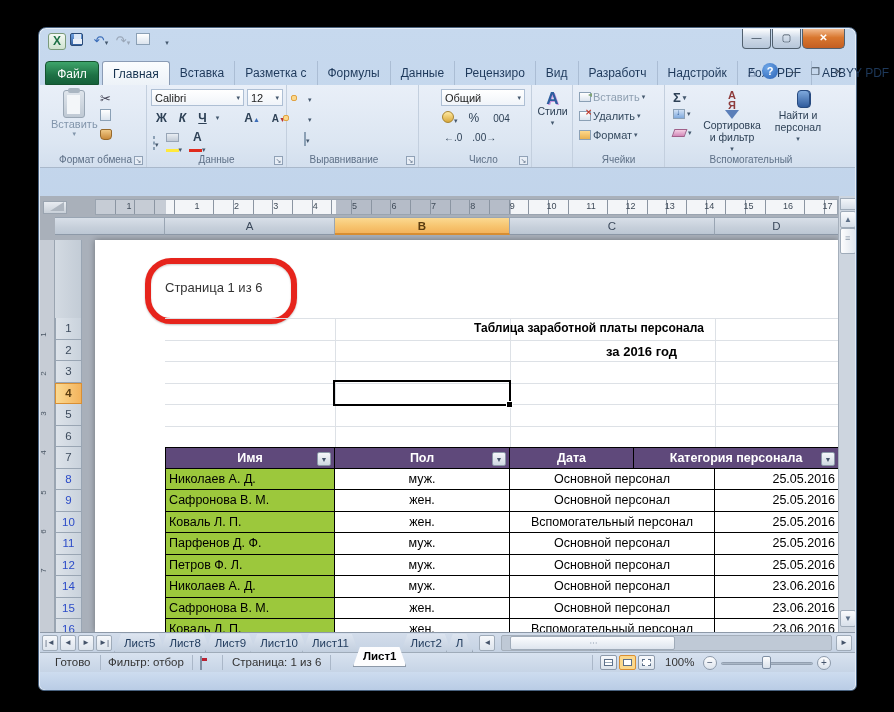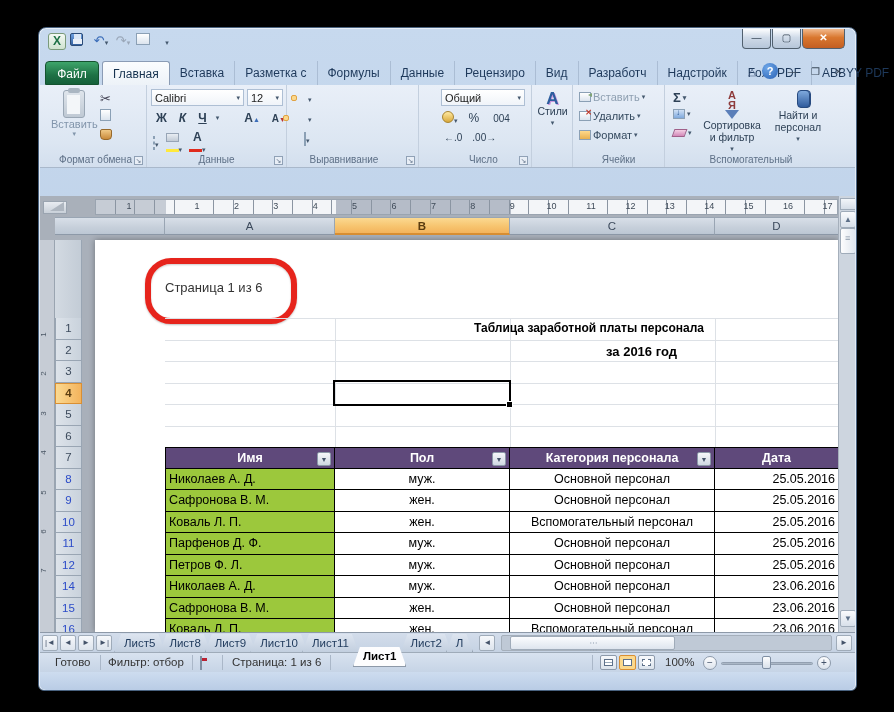--- a/index.html
+++ b/index.html
@@ -454,22 +454,22 @@
           <div class="gline" style="left: 240px; top: 78px; width: 1px; height: 129px;"></div>
           <div class="gline" style="left: 415px; top: 78px; width: 1px; height: 129px;"></div>
           <div class="gline" style="left: 620px; top: 78px; width: 1px; height: 129px;"></div>
         </div>
       <div id="title1">Таблица заработной платы персонала</div>
       <div id="title2">за 2016 год</div>
       <div id="xltable">
           <div class="trow thead-row">
             <div class="tcell" style="width: 170px;">Имя<div class="filterbtn">▼</div></div>
             <div class="tcell" style="width: 175px;">Пол<div class="filterbtn">▼</div></div>
+            <div class="tcell right-cell" style="width: 124px;">Дата</div>
             <div class="tcell" style="width: 205px;">Категория персонала<div class="filterbtn">▼</div></div>
-            <div class="tcell right-cell" style="width: 124px;">Дата</div>
           </div>
           <div class="trow">
             <div class="tcell name-cell" style="width: 170px;">Николаев А. Д.</div>
             <div class="tcell center-cell" style="width: 175px;">муж.</div>
             <div class="tcell center-cell" style="width: 205px;">Основной персонал</div>
             <div class="tcell right-cell" style="width: 124px;">25.05.2016</div>
           </div>
           <div class="trow">
             <div class="tcell name-cell" style="width: 170px;">Сафронова В. М.</div>
             <div class="tcell center-cell" style="width: 175px;">жен.</div>

